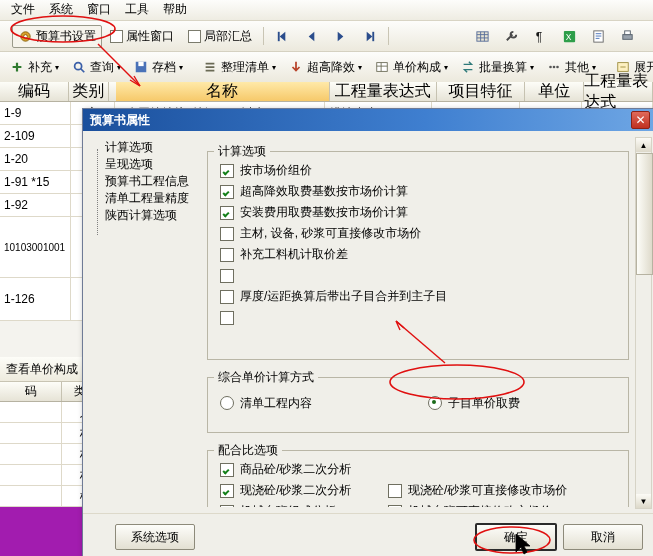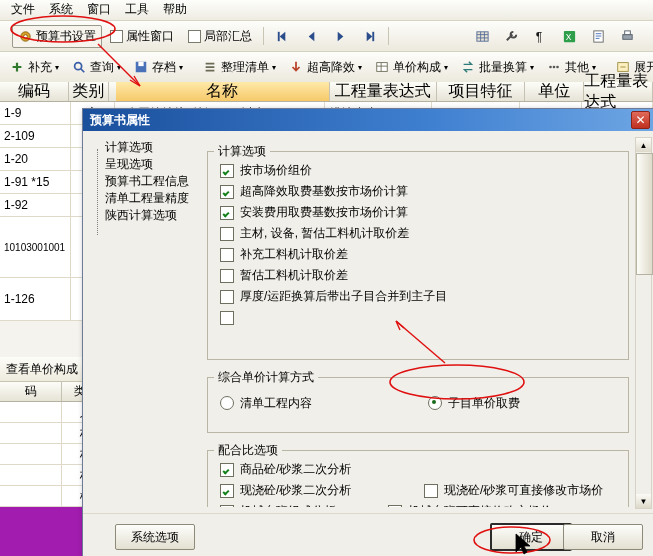--- a/index.html
+++ b/index.html
@@ -372,29 +372,28 @@
         <div class="row">
             <span class="cb on"></span>
             <span>超高降效取费基数按市场价计算</span>
           </div>
         <div class="row">
             <span class="cb on"></span>
             <span>安装费用取费基数按市场价计算</span>
           </div>
         <div class="row">
             <span class="cb"></span>
-            <span>主材, 设备, 暂估工料机计取价差</span>
+            <span>主材, 设备, 砂浆可直接修改市场价</span>
           </div>
         <div class="row">
             <span class="cb"></span>
             <span>补充工料机计取价差</span>
           </div>
         <div class="row">
             <span class="cb"></span>
-            <span>暂估工料机计取价差</span>
           </div>
         <div class="row">
             <span class="cb"></span>
             <span>厚度/运距换算后带出子目合并到主子目</span>
           </div>
         <div class="row">
             <span class="cb"></span>
           </div>
       </fieldset>
 
@@ -411,21 +410,21 @@
             </div>
         </div>
       </fieldset>
 
       <fieldset class="grp" style="left:0;top:305px;width:420px;height:90px;">
         <legend>配合比选项</legend>
         <div class="row">
             <span class="cb on"></span>
             <span>商品砼/砂浆二次分析</span>
           </div>
-        <div style="display:flex;gap:36px;">
+        <div style="display:flex;">
           <div class="row" style="width:160px">
               <span class="cb on"></span>
               <span>现浇砼/砂浆二次分析</span>
             </div>
           <div class="row" style="padding-left:8px">
               <span class="cb"></span>
               <span>现浇砼/砂浆可直接修改市场价</span>
             </div>
         </div>
         <div style="display:flex;">
@@ -444,21 +443,21 @@
 
     <div class="scrollbar">
       <div class="sb-arrow" style="position:absolute;left:0;top:0;">▲</div>
       <div class="sb-thumb"></div>
       <div class="sb-arrow" style="position:absolute;left:0;bottom:0;">▼</div>
     </div>
   </div>
 
   <div class="footer">
     <div class="btn" style="left:32px;top:10px;width:78px;">系统选项</div>
-    <div class="btn default" style="left:392px;top:9px;width:78px;margin-left:15px;">确定</div>
+    <div class="btn default" style="left:392px;top:9px;width:78px;">确定</div>
     <div class="btn" style="left:480px;top:10px;width:78px;">取消</div>
   </div>
 </div>
 
 <svg class="annot" width="653" height="556" style="left:0;top:0;">
   <ellipse cx="63" cy="29" rx="52" ry="13" fill="none" stroke="#e01010" stroke-width="1.6"></ellipse>
   <path d="M98 44 L140 86" stroke="#e01010" stroke-width="1.4" fill="none"></path>
   <path d="M140 86 L130 80 M140 86 L134 76" stroke="#e01010" stroke-width="1.4" fill="none"></path>
   <path d="M396 321 L445 363" stroke="#e01010" stroke-width="1.4" fill="none"></path>
   <path d="M396 321 L404 328 M396 321 L400 330" stroke="#e01010" stroke-width="1.4" fill="none"></path>

